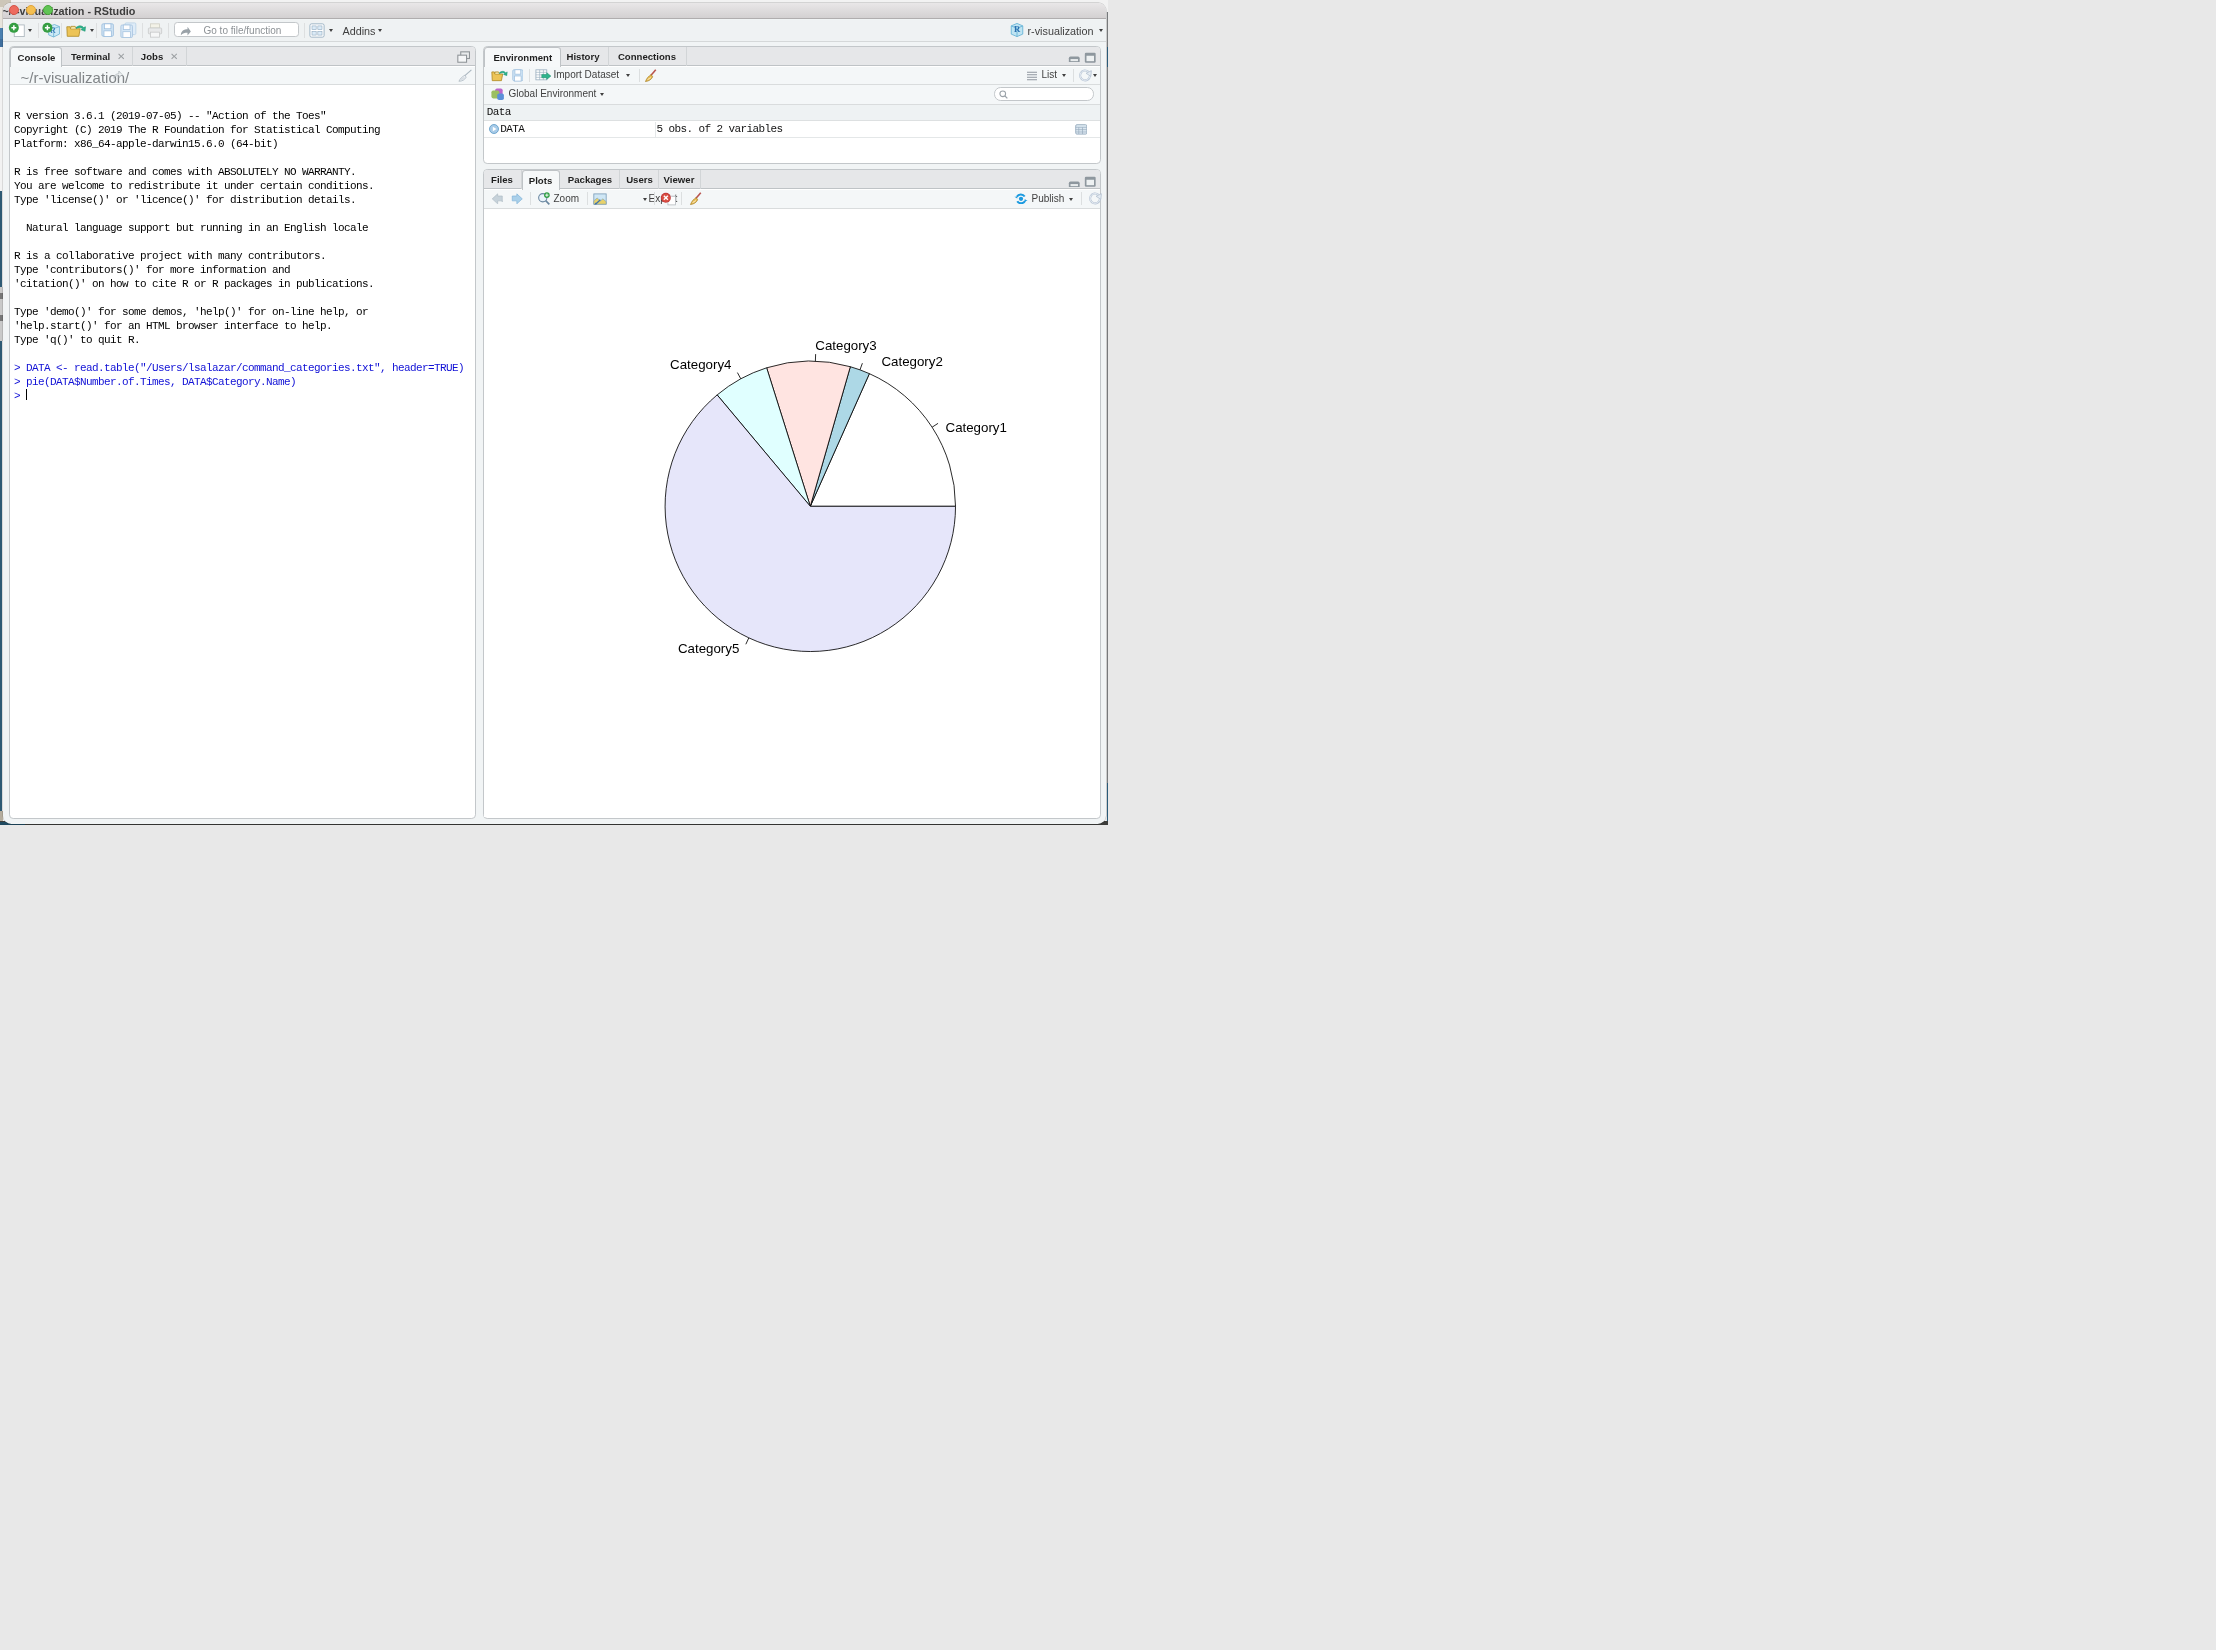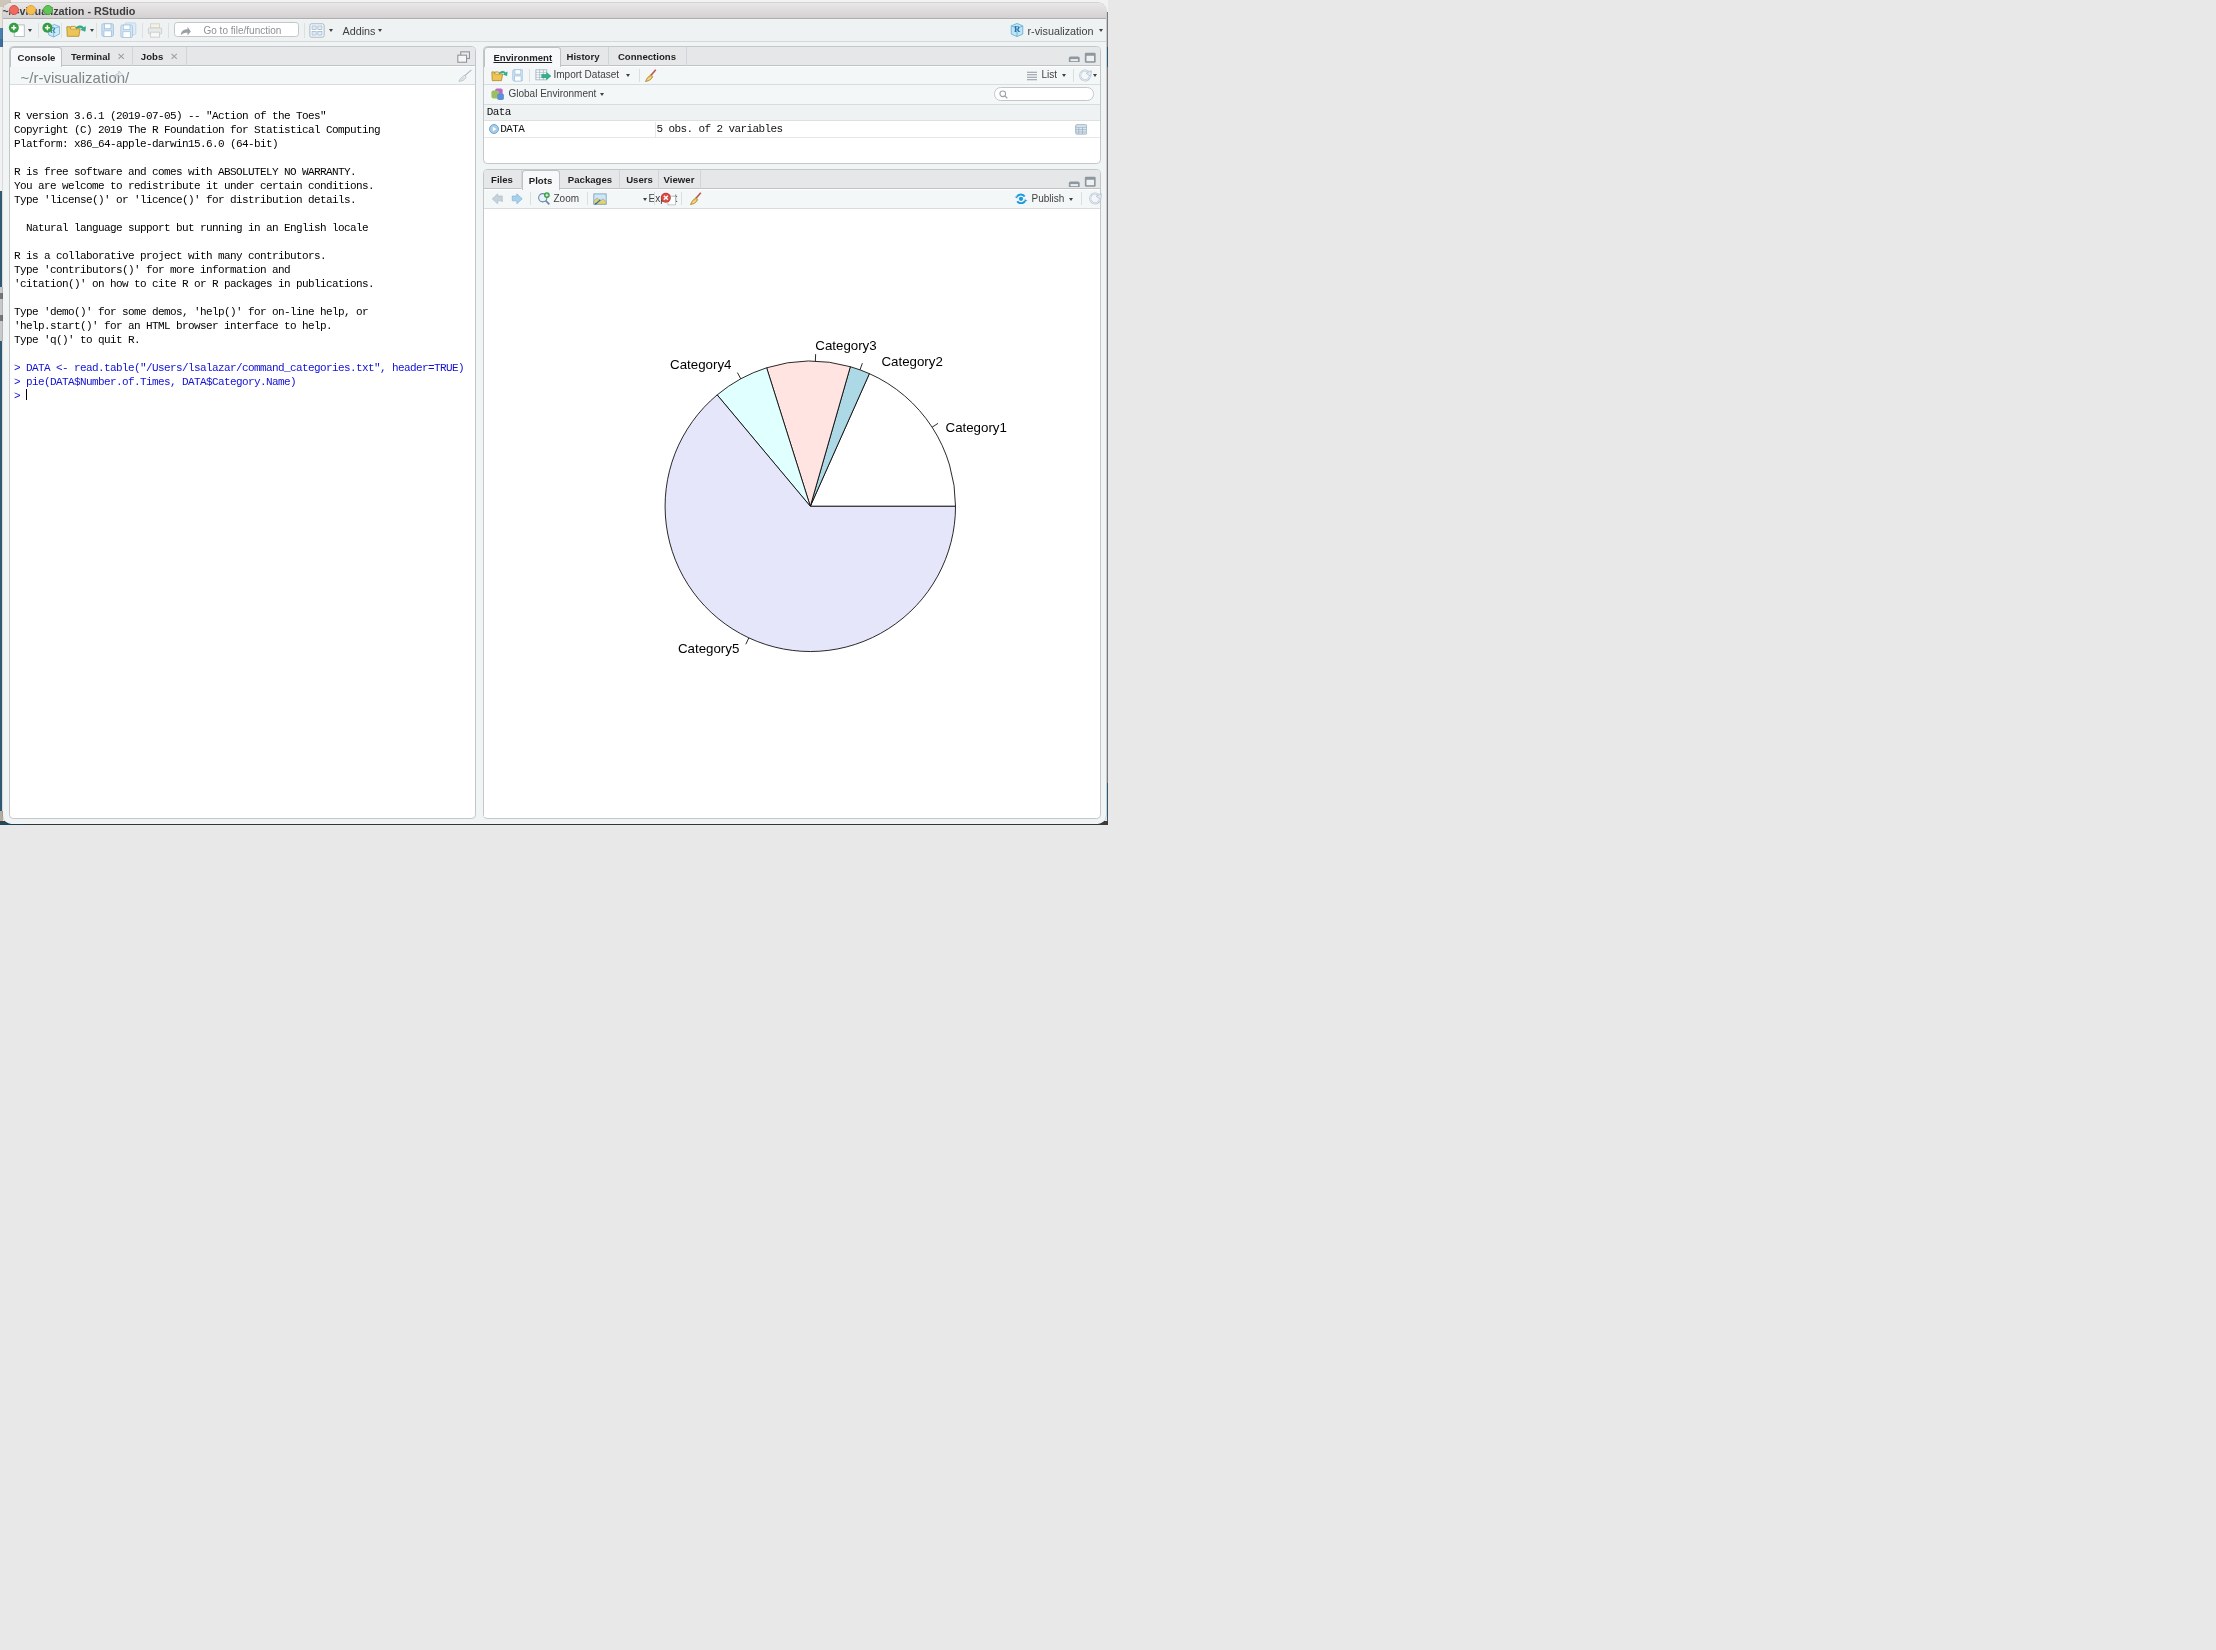--- a/index.html
+++ b/index.html
@@ -180,21 +180,21 @@
 'help.start()' for an HTML browser interface to help.
 Type 'q()' to quit R.
 
 <span class="b">&gt; DATA &lt;- read.table("/Users/lsalazar/command_categories.txt", header=TRUE)
 &gt; pie(DATA$Number.of.Times, DATA$Category.Name)
 &gt; </span><span style="display:inline-block;width:1.2px;height:10.8px;background:#000;vertical-align:-1.7px;"></span></div>
     </div>
 
     <div class="pane abs" id="env-pane" style="left:480px;top:43px;width:618px;height:118px;">
       <div class="tabbar"></div>
-      <div class="tab sel" style="left:0.8px;width:77px;text-decoration:underline;">Environment</div>
+      <div class="tab sel" style="left:0.8px;width:77px;">Environment</div>
       <div class="tab" style="left:75px;width:50px;">History</div>
       <div class="tab" style="left:125px;width:78px;">Connections</div>
 
       <svg class="abs" style="left:584px;top:5.8px;" width="12.5" height="10.8" viewBox="0 0 15 13">
         <path d="M1 7.5 Q1 5.5 3 5.5 H12 Q14 5.5 14 7.5 V12 H1 Z" fill="#8e979e"></path>
         <rect x="3" y="8.5" width="9" height="2.5" fill="#e8ebec"></rect>
       </svg>
       <svg class="abs" style="left:600px;top:5px;" width="12.5" height="11.7" viewBox="0 0 15 14">
         <rect x="1" y="1" width="13" height="12" rx="1.5" fill="#8e979e"></rect>
         <rect x="3" y="4.5" width="9" height="6.5" fill="#eef1f2"></rect>

